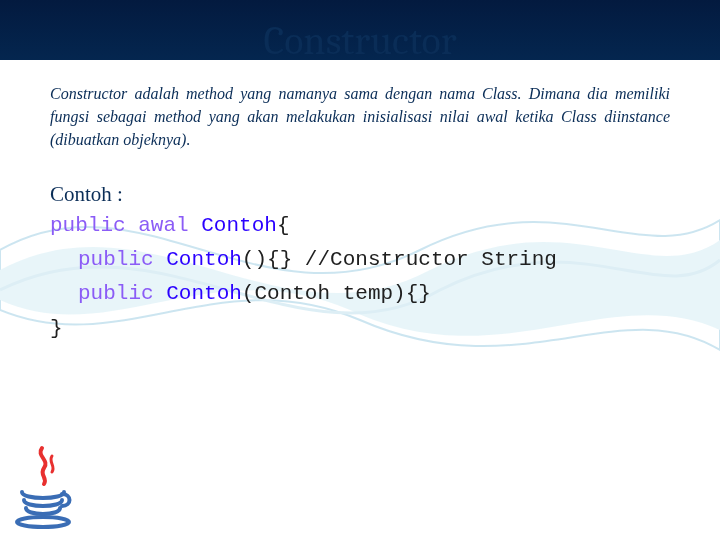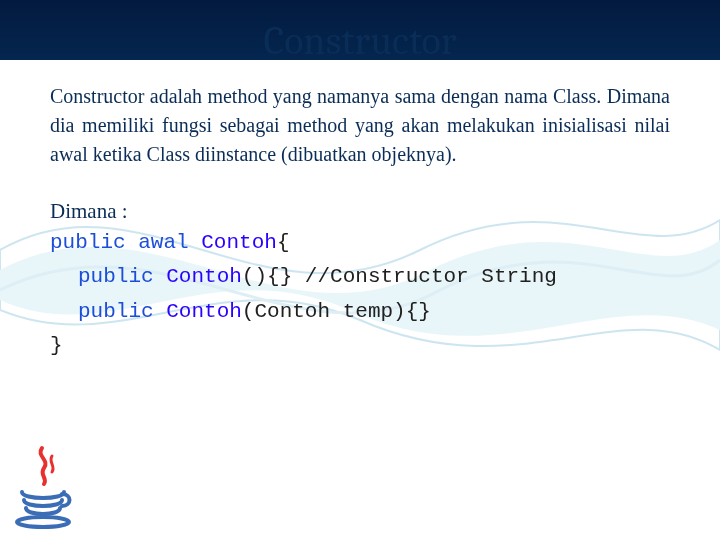--- a/index.html
+++ b/index.html
@@ -20,35 +20,36 @@
     position:absolute;left:0;top:0;width:720px;height:408px;
     box-sizing:border-box;padding:18px 50px 0 50px;
   }
   .title{
     font-family:Georgia,'Cambria',serif;
     font-size:40px;color:#0a2d57;text-align:center;
     margin:0 0 18px 0;font-weight:400;
   }
   .para{
     font-family:Georgia,'Times New Roman',serif;
-    font-size:20px;line-height:1.45;color:#0a2d57;
+    font-size:16px;line-height:1.45;color:#0a2d57;
     text-align:justify;text-justify:inter-word;
     margin:0 0 8px 0;
+    font-style:italic;
   }
   .code{
     font-family:'Courier New',Courier,monospace;
     font-size:21px;line-height:1.45;color:#202020;
     margin:4px 0 0 0;white-space:pre;
   }
   .codeblock{margin-top:22px}
   .contoh-label{
     font-family:Georgia,'Times New Roman',serif;
     font-size:21px;color:#0a2d57;margin:30px 0 4px 0;
   }
-  .kw{color:#1d4ed8}
+  .kw{color:#8b5cf6}
   .cls{color:#2a00ff}
   .indent{padding-left:42px}
   .indent2{padding-left:28px}
   .java-logo{
     position:absolute;left:8px;bottom:8px;width:70px;height:90px;
   }
 </style>
 </head>
 <body>
 
@@ -59,21 +60,21 @@
     <path d="M0,160 C160,80 300,240 440,160 C580,90 660,180 720,130" fill="none" stroke="#9fd1e3" stroke-width="3"></path>
   </svg>
 </div>
 
 <div class="slide">
   <h1 class="title">Constructor</h1>
 
   <p class="para">Constructor adalah method yang namanya sama dengan nama Class. Dimana dia memiliki fungsi sebagai method yang akan melakukan inisialisasi nilai awal ketika Class diinstance (dibuatkan objeknya).</p>
 
 
-  <div class="contoh-label">Dimana :</div>
+  <div class="contoh-label">Contoh :</div>
 
   <div class="codeblock" style="margin-top:2px">
     <div class="code"><span class="kw">public</span> <span class="kw">awal</span> <span class="cls">Contoh</span><span>{</span></div>
     <div class="code indent2"><span class="kw">public</span> <span class="cls">Contoh</span><span>(){} //Constructor String</span></div>
     <div class="code indent2"><span class="kw">public</span> <span class="cls">Contoh</span><span>(Contoh temp){}</span></div>
     <div class="code">}</div>
   </div>
 </div>
 
 <div class="java-logo">

